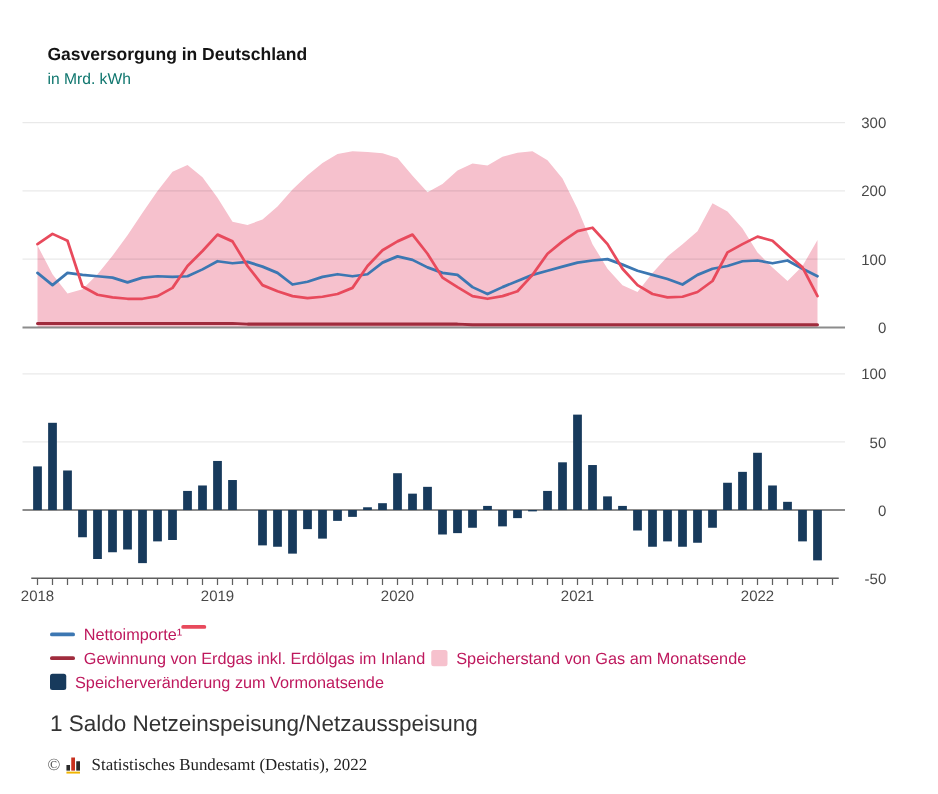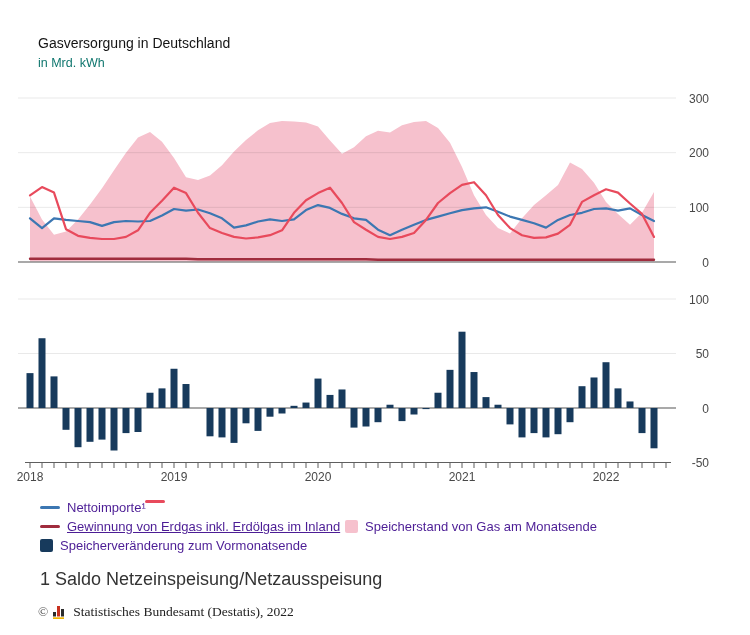--- a/index.html
+++ b/index.html
@@ -1,26 +1,26 @@
 <!DOCTYPE html>
 <html><head>
 <meta charset="utf-8">
 <style>
   html,body{margin:0;padding:0;background:#fff;}
   body{width:750px;height:635px;position:relative;font-family:"Liberation Sans",sans-serif;overflow:hidden;}
-  .title{position:absolute;left:38px;top:35px;font-size:14px;font-weight:400;color:#141414;}
+  .title{position:absolute;left:38px;top:35px;font-size:14px;font-weight:700;color:#141414;}
   .subtitle{position:absolute;left:38px;top:56px;font-size:12.5px;color:#0f766e;}
   #chart-svg{position:absolute;left:0;top:0;}
   #chart-svg text{font-family:"Liberation Sans",sans-serif;font-size:12px;fill:#484848;}
-  .legend-item{position:absolute;display:flex;align-items:center;gap:7px;font-size:13px;color:#4c1d95;cursor:pointer;}
+  .legend-item{position:absolute;display:flex;align-items:center;gap:7px;font-size:13px;color:#be185d;cursor:pointer;}
   .sw-line{width:20px;height:3px;border-radius:2px;flex:none;}
   .sw-sq{width:13px;height:13px;border-radius:2px;flex:none;}
   .li-1{left:40px;top:500px;}
   .li-2{left:145px;top:500px;}
-  .li-3{left:40px;top:519px;text-decoration:underline;}
+  .li-3{left:40px;top:519px;}
   .li-4{left:345px;top:519px;}
   .li-5{left:40px;top:538px;}
   .footnote{position:absolute;left:40px;top:569px;font-size:18px;color:#333;}
   .footer{position:absolute;left:38px;top:604px;display:flex;align-items:center;gap:5px;
           font-family:"Liberation Serif",serif;font-size:13.5px;color:#222;}
   .copyright{color:#555;}
 </style>
 </head>
 <body>
 

